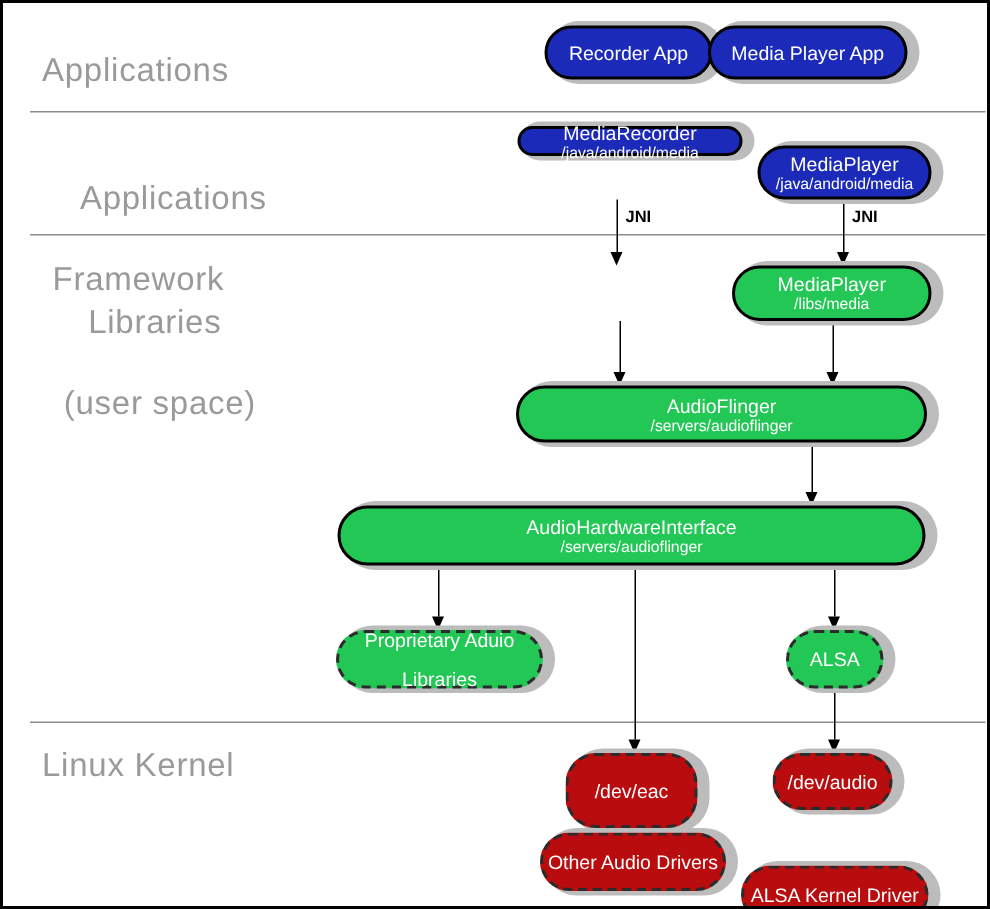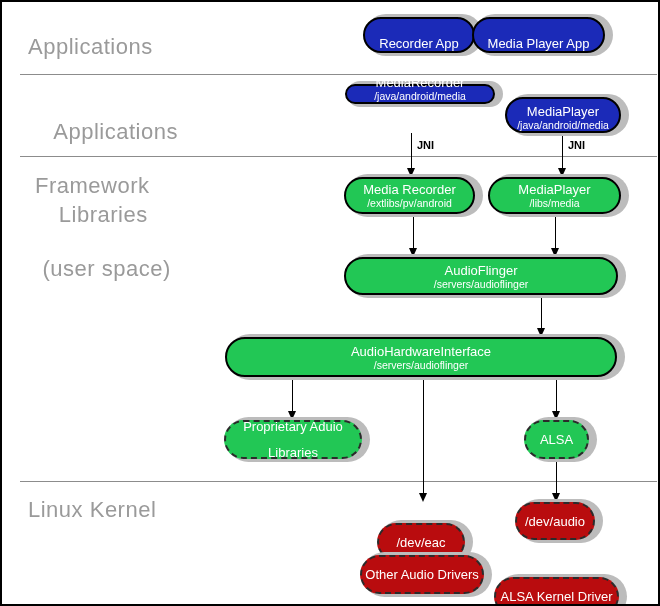--- a/index.html
+++ b/index.html
@@ -17,21 +17,21 @@
   .divider{position:absolute;left:18px;width:637px;height:0;border-top:1px solid #8c8c8c;}
   .pill{
     position:absolute;border-radius:20px;border:2px solid #000;
     box-sizing:border-box;color:#fff;text-align:center;
     display:flex;flex-direction:column;justify-content:center;align-items:center;
     box-shadow:5px 0 0 3px #bcbcbc;
   }
   .pill.dashed{border:2px dashed #2b2b2b;gap:11px;}
   .pill .t1{font-size:13px;line-height:15px;}
   .pill .t2{font-size:10.5px;line-height:12px;}
-  .blue{background:#1b2ab8;justify-content:flex-end;}
+  .blue{background:#1b2ab8;}
   .green{background:#22c755;}
   .red{background:#b90c0e;}
   .vline{position:absolute;width:1px;background:#000;}
   .arrowhead{
     position:absolute;width:0;height:0;
     border-left:4px solid transparent;border-right:4px solid transparent;
     border-top:9px solid #000;
   }
   .edge-label{position:absolute;color:#000;font-size:11px;font-weight:bold;}
 
@@ -39,21 +39,21 @@
   #n-recorder-app      {left:361px;top:15px;width:112px;height:36px;}
   #n-media-player-app  {left:470px;top:15px;width:133px;height:36px;}
   #n-media-recorder-fw {left:343px;top:82px;width:150px;height:20px;}
   #n-media-player-fw   {left:503px;top:95px;width:116px;height:36px;}
   #n-media-recorder-lib{left:342px;top:175px;width:131px;height:37px;}
   #n-media-player-lib  {left:486px;top:175px;width:133px;height:37px;}
   #n-audio-flinger     {left:342px;top:255px;width:274px;height:38px;}
   #n-audio-hw          {left:223px;top:335px;width:392px;height:40px;}
   #n-proprietary       {left:222px;top:418px;width:138px;height:39px;}
   #n-alsa              {left:522px;top:418px;width:65px;height:39px;}
-  #n-dev-eac           {left:375px;top:521px;width:88px;height:38px;text-align:right;}
+  #n-dev-eac           {left:375px;top:500px;width:88px;height:50px;text-align:right;}
   #n-dev-audio         {left:513px;top:500px;width:80px;height:38px;}
   #n-other-drivers     {left:358px;top:553px;width:124px;height:39px;}
   #n-alsa-driver       {left:492px;top:575px;width:125px;height:39px;}
 
   
   #lbl-applications{left:26px;top:31px;}
   #lbl-framework{left:26px;top:89px;}
   #lbl-framework .line2{display:block;margin-left:7px;}
   #lbl-libraries{left:14px;top:172px;width:148px;text-align:center;}
   #lbl-kernel{left:26px;top:494px;}
@@ -115,24 +115,20 @@
 
   <div class="pill blue" id="n-media-recorder-fw">
     <span class="t1">MediaRecorder</span>
     <span class="t2">/java/android/media</span>
   </div>
   <div class="pill blue" id="n-media-player-fw">
     <span class="t1">MediaPlayer</span>
     <span class="t2">/java/android/media</span>
   </div>
 
-  <div class="pill green" id="n-media-recorder-lib">
-    <span class="t1">Media Recorder</span>
-    <span class="t2">/extlibs/pv/android</span>
-  </div>
   <div class="pill green" id="n-media-player-lib">
     <span class="t1">MediaPlayer</span>
     <span class="t2">/libs/media</span>
   </div>
   <div class="pill green" id="n-audio-flinger">
     <span class="t1">AudioFlinger</span>
     <span class="t2">/servers/audioflinger</span>
   </div>
   <div class="pill green" id="n-audio-hw">
     <span class="t1">AudioHardwareInterface</span>

